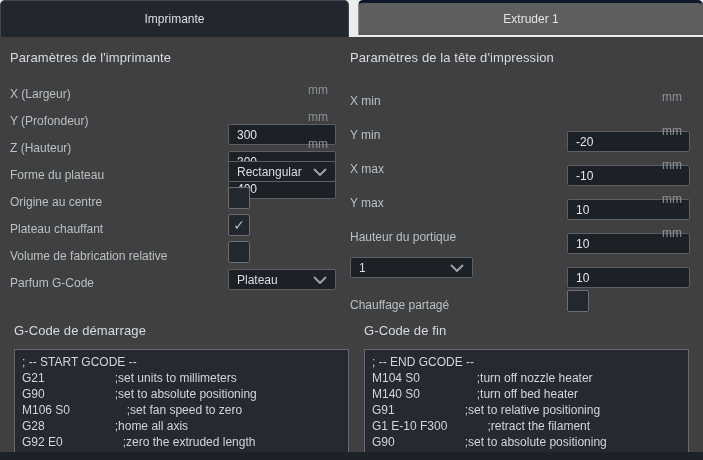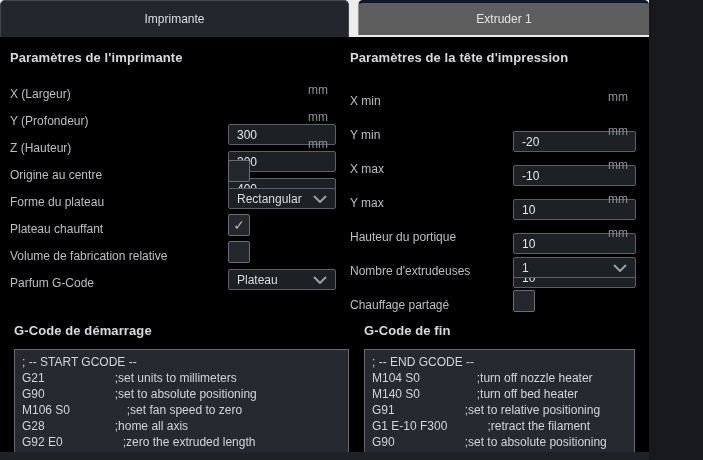--- a/index.html
+++ b/index.html
@@ -1,22 +1,22 @@
 <!DOCTYPE html>
 <html><head>
 <meta charset="utf-8">
 <style>
   * { margin: 0; padding: 0; box-sizing: border-box; }
   html, body { background: #17191d; }
   body { font-family: "Liberation Sans", sans-serif; }
 
   .window {
     position: relative;
-    width: 649px; height: 460px;
-    background: #000000;
+    width: 703px; height: 460px;
+    background: #404040;
     overflow: hidden;
   }
 
   
   .tabbar {
     display: flex;
     height: 37px;
     background: #ececec;
   }
   .tab {
@@ -46,21 +46,21 @@
 
   
   .content { padding-top: 13px; }
   .columns { display: flex; }
   .col { display: flex; flex-direction: column; }
   .col.left  { flex: 0 0 350px; padding-left: 10px;  padding-right: 14px; }
   .col.right { flex: 1;         padding-left: 350px; gap: 7px; } 
   .col.right { padding-left: 0; padding-right: 13px; }
 
   h3.section-title {
-    font-size: 13px; font-weight: bold; color: #d8dade;
+    font-size: 13px; font-weight: normal; color: #d8dade;
     height: 17px; margin-bottom: 7px;
     letter-spacing: 0.1px;
   }
 
   .row {
     display: flex; align-items: flex-end;
     height: 27px;
     position: relative;
   }
   .lbl {
@@ -188,39 +188,39 @@
           <span class="lbl">Z (Hauteur)</span>
           <div class="ctl-l">
             <div class="numwrap">
               <input class="num" type="text" value="400" style="">
               <span class="unit">mm</span>
             </div>
           </div>
         </div>
 
         <div class="row">
-          <span class="lbl">Origine au centre</span>
-          <div class="ctl-l">
-            <div class="checkbox"></div>
-          </div>
-        </div>
-
-        <div class="row">
           <span class="lbl">Forme du plateau</span>
           <div class="ctl-l">
             <div class="select">
               <span class="selval">Rectangular</span>
               <svg width="14" height="8" viewBox="0 0 14 8">
                   <polyline points="1,1 7,7 13,1" fill="none" stroke="#9ba0a5" stroke-width="2"></polyline>
                 </svg>
             </div>
           </div>
         </div>
 
         <div class="row">
+          <span class="lbl">Origine au centre</span>
+          <div class="ctl-l">
+            <div class="checkbox"></div>
+          </div>
+        </div>
+
+        <div class="row">
           <span class="lbl">Plateau chauffant</span>
           <div class="ctl-l">
             <div class="checkbox checked">✓</div>
           </div>
         </div>
 
         <div class="row">
           <span class="lbl">Volume de fabrication relative</span>
           <div class="ctl-l">
             <div class="checkbox"></div>
@@ -287,21 +287,20 @@
           <span class="lbl">Hauteur du portique</span>
           <div class="ctl-r">
             <div class="numwrap">
               <input class="num" type="text" value="10" style="">
               <span class="unit">mm</span>
             </div>
           </div>
         </div>
 
         <div class="row">
-          <span class="lbl">Nombre d'extrudeuses</span>
           <div class="ctl-r">
             <div class="select">
               <span class="selval">1</span>
               <svg width="14" height="8" viewBox="0 0 14 8">
                   <polyline points="1,1 7,7 13,1" fill="none" stroke="#9ba0a5" stroke-width="2"></polyline>
                 </svg>
             </div>
           </div>
         </div>
 

